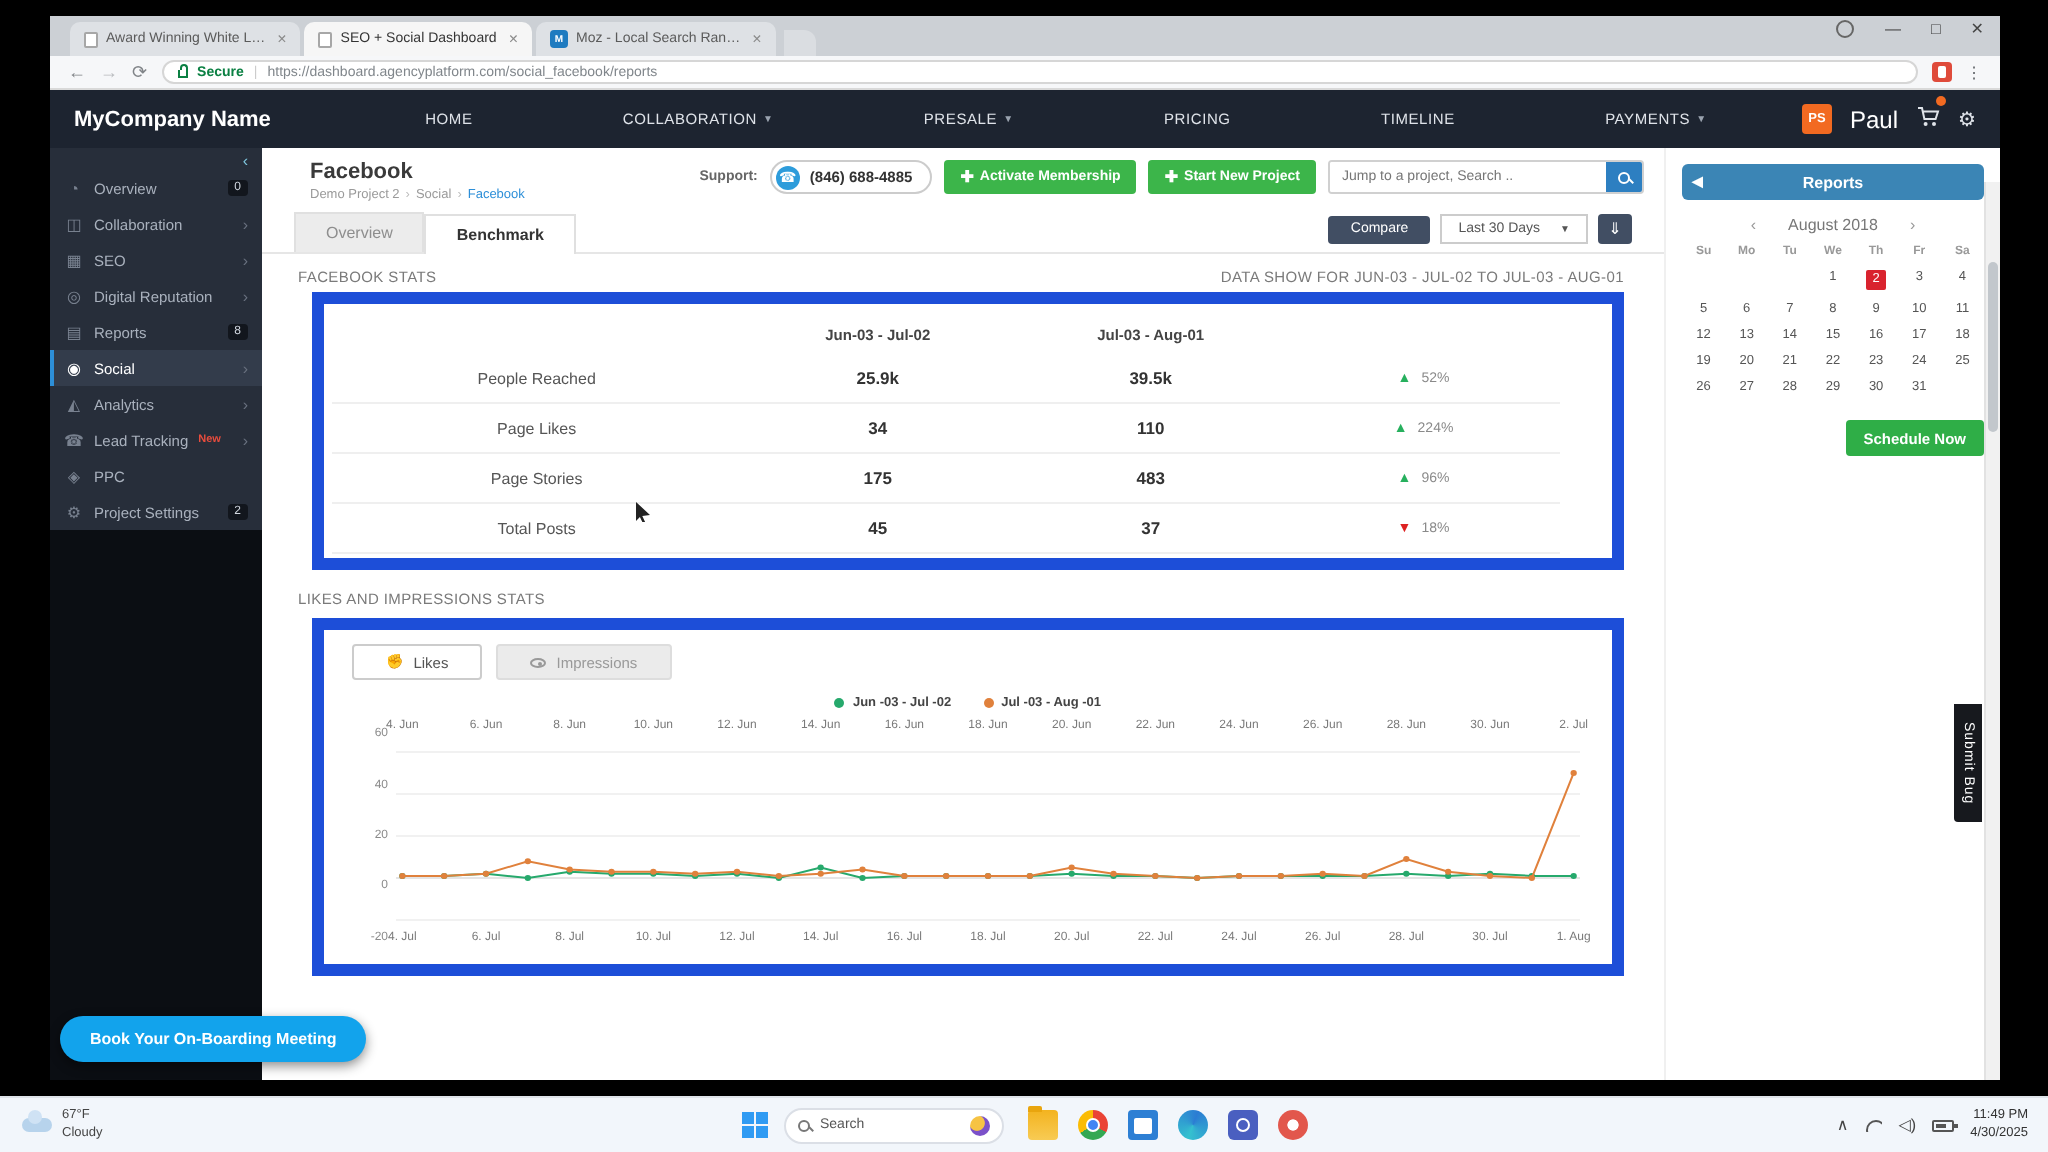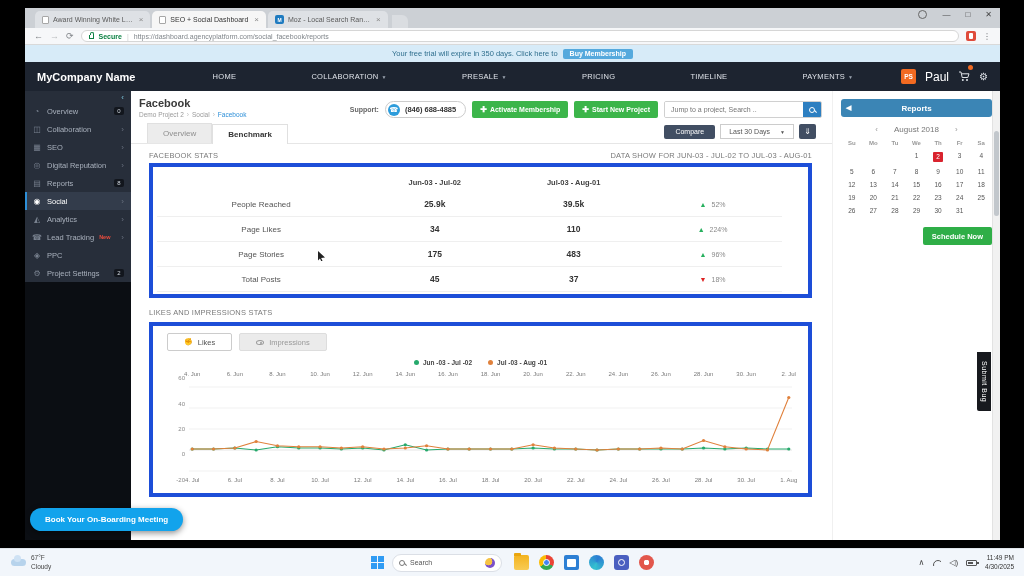--- a/index.html
+++ b/index.html
@@ -54,21 +54,21 @@
   .side-item.active{background:#333c4b;color:#fff;border-left:2px solid #2d8fd8;padding-left:5px}
   .side-ic{width:10px;font-size:8px;color:#78818f;text-align:center;flex:none}
   .side-item.active .side-ic{color:#fff}
   .sbadge{margin-left:auto;background:#12161d;color:#d2d8e0;font-size:6px;padding:1px 3.5px;border-radius:2px}
   .sarrow{margin-left:auto;color:#68707e;font-size:8px}
   .tag-new{color:#e84c3d;font-size:5.5px;font-weight:bold}
   .side-fill{flex:1;background:#0b0e13}
 
   
   .main{flex:1;background:#fff;display:flex;flex-direction:column;min-width:0;overflow:hidden}
-  .main-head{display:flex;justify-content:space-between;align-items:flex-end;padding:6px 10px 2px 8px}
+  .main-head{display:flex;justify-content:space-between;align-items:flex-start;padding:6px 10px 2px 24px}
   .page-title{font-size:11px;font-weight:bold;color:#3a3a3a}
   .crumb{font-size:6.5px;color:#9a9a9a;margin-top:2px}
   .crumb .sep{margin:0 3px;color:#bbb}
   .crumb .last{color:#2d8fd8}
   .head-actions{display:flex;align-items:center;gap:6px}
   .support-l{font-size:7px;color:#666;font-weight:bold}
   .phone-pill{display:flex;align-items:center;gap:5px;border:1px solid #ccc;border-radius:10px;background:#fff;padding:1.5px 9px 1.5px 2px;cursor:pointer}
   .phone-ic{width:12px;height:12px;border-radius:50%;background:#2d9cdb;color:#fff;font-size:7px;display:flex;align-items:center;justify-content:center}
   .phone-n{font-size:7.5px;font-weight:bold;color:#333}
   .gbtn{background:#3cb54a;color:#fff;font-size:7px;font-weight:bold;padding:4px 8px;border-radius:2px;display:flex;align-items:center;gap:3px;cursor:pointer}
@@ -83,21 +83,21 @@
   .tabstrip{display:flex;align-items:center;padding:0 16px;margin-top:3px;border-bottom:1px solid #e6e6e6}
   .vtab{font-size:8px;padding:5px 15px;background:#ececec;color:#8e8e8e;border:1px solid #e0e0e0;border-bottom:0;cursor:pointer}
   .vtab.active{background:#fff;color:#333;font-weight:bold;position:relative;top:1px}
   .strip-right{margin-left:auto;display:flex;align-items:center;gap:5px;padding-bottom:3px}
   .compare-btn{background:#414e63;color:#fff;font-size:7px;padding:3.5px 11px;border-radius:2px;cursor:pointer}
   .range-dd{border:1px solid #ccc;background:#fff;color:#555;font-size:7px;padding:3px 8px;display:flex;align-items:center;gap:10px;cursor:pointer}
   .range-dd .dd{font-size:5px;color:#555}
   .dl-btn{background:#414e63;color:#fff;width:17px;height:15px;border-radius:2px;display:flex;align-items:center;justify-content:center;font-size:8px;cursor:pointer}
 
   .sec-head{display:flex;justify-content:space-between;padding:7px 20px 3px 18px;font-size:7.5px;color:#7a7a7a;letter-spacing:.2px}
-  .card{margin:0 20px 0 18px;border:4px solid #1d4ed8;background:#fff}
+  .card{margin:0 20px 0 25px;border:6px solid #1d4ed8;background:#fff}
 
   .stats-grid{padding:8px 26px 2px 4px}
   .srow{display:grid;grid-template-columns:1.5fr 1fr 1fr 1fr;align-items:center;border-bottom:1px solid #efefef;padding:7px 0}
   .srow.sheader{border-bottom:0;padding:3px 0 5px}
   .scell{text-align:center;font-size:8px;color:#555}
   .shead{font-weight:bold;color:#444;font-size:7.5px}
   .sval{font-weight:bold;color:#333;font-size:8.5px}
   .schg{display:flex;align-items:center;justify-content:center;gap:5px;font-size:7px;color:#8a8a8a}
   .tri-up{color:#27b05e;font-size:7px}
   .tri-dn{color:#dd2222;font-size:7px}
@@ -214,24 +214,20 @@
       <span class="lock"></span>
       <span class="secure-t">Secure</span>
       <span class="url-sep">|</span>
       <span class="url-t">https://dashboard.agencyplatform.com/social_facebook/reports</span>
     </div>
     <span class="ext-red"></span>
     <span class="dots3">⋮</span>
   </div>
 
   <div class="pagewrap">
-    <div class="banner">
-      <span>Your free trial will expire in 350 days. Click here to</span>
-      <span class="buy-btn">Buy Membership</span>
-    </div>
 
     <div class="topnav">
       <div class="logo">MyCompany Name</div>
       <div class="nav-items" id="navitems">
           <div class="nav-item">
             <span>HOME</span>
           </div>
           <div class="nav-item">
             <span>COLLABORATION</span>
             <span class="caret">▼</span>

